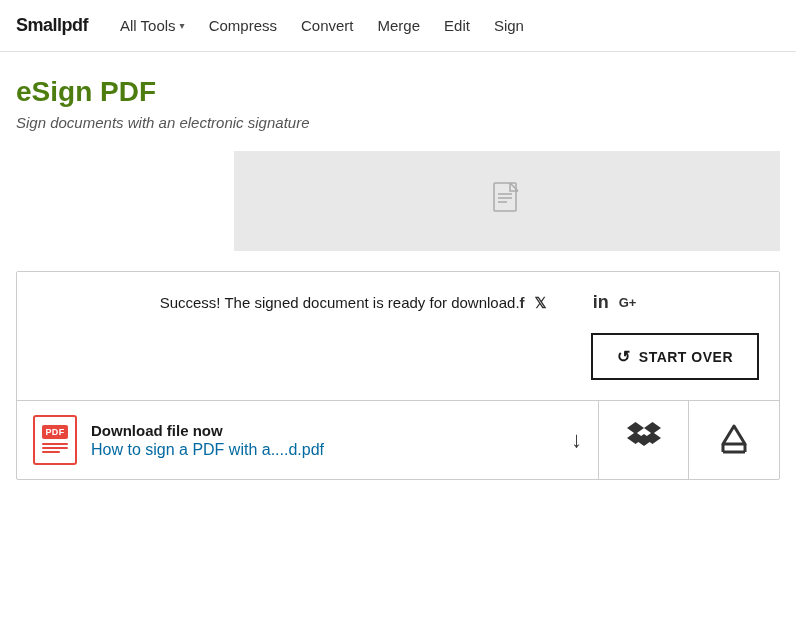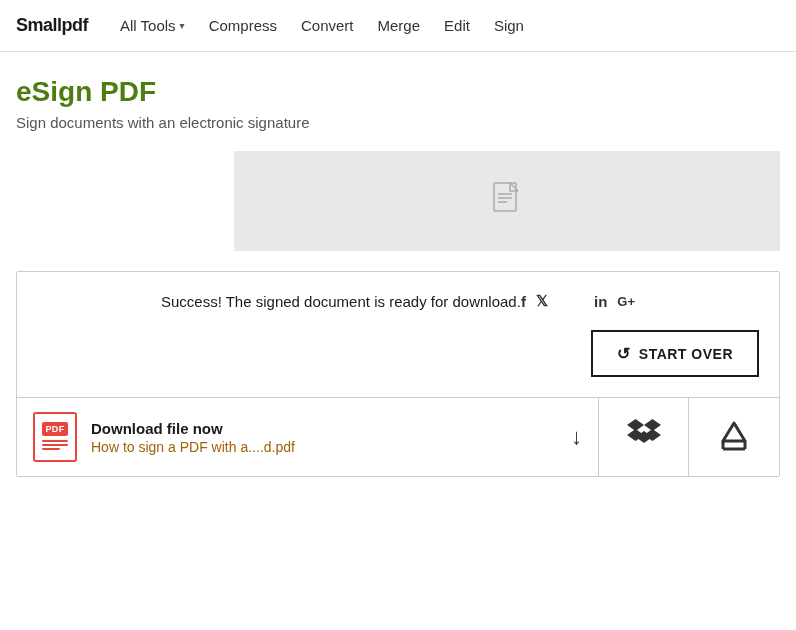--- a/index.html
+++ b/index.html
@@ -48,20 +48,21 @@
     .page-title {
       font-size: 28px;
       font-weight: 700;
       color: #4d7c0f;
       margin-bottom: 6px;
     }
     .page-subtitle {
       font-size: 15px;
       color: #555;
       margin-bottom: 20px;
+      font-style: italic;
     }
 
     
     .drop-zone {
       background: #e8e8e8;
       border: none;
       height: 100px;
       display: flex;
       align-items: center;
       justify-content: center;
@@ -95,21 +96,21 @@
       display: flex;
       gap: 10px;
       align-items: center;
     }
     .social-icon {
       font-size: 15px;
       color: #333;
       cursor: pointer;
       font-weight: 700;
     }
-    .social-icon.linkedin { font-style: normal; font-size: 15px; padding-left: 36px; }
+    .social-icon.linkedin { font-style: normal; font-size: 18px; padding-left: 36px; }
     .social-icon.gplus { font-size: 13px; }
 
     .start-over-row {
       display: flex;
       justify-content: flex-end;
       padding: 8px 20px 20px 20px;
     }
     .start-over-btn {
       display: flex;
       align-items: center;
@@ -181,22 +182,22 @@
     }
     .pdf-line:last-child { width: 70%; }
 
     .download-text-block { flex: 1; }
     .download-title {
       font-size: 15px;
       font-weight: 700;
       color: #1a1a1a;
     }
     .download-subtitle {
-      font-size: 14px;
-      color: #a16207;
+      font-size: 16px;
+      color: #0369a1;
       margin-top: 2px;
     }
     .download-arrow {
       font-size: 22px;
       color: #333;
       cursor: pointer;
     }
 
     .cloud-btn {
       display: flex;

